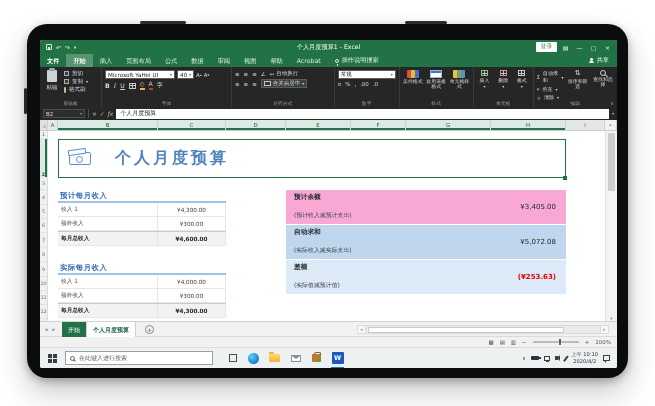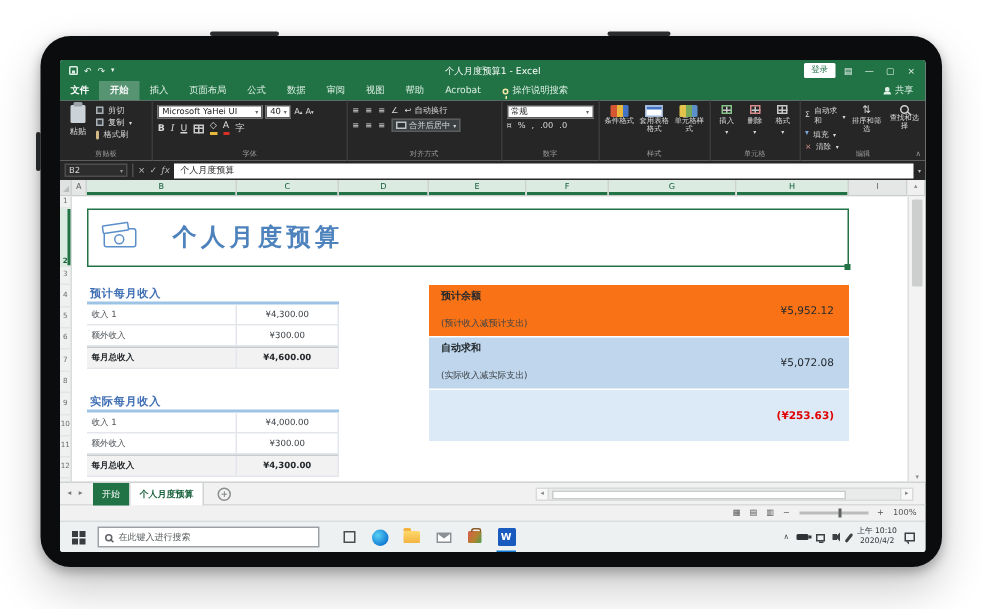--- a/index.html
+++ b/index.html
@@ -86,21 +86,21 @@
   .bt-head{height:13px;display:flex;align-items:center;padding-left:2px;font-size:7.4px;font-weight:bold;
            color:#3f6fb5;border-bottom:2px solid #9dc3e5;letter-spacing:.5px}
   .bt-row{height:14px;display:flex;align-items:stretch;border-bottom:1px solid #e3e7ec;border-right:1px solid #e3e7ec}
   .bt-label{flex:1;display:flex;align-items:center;padding-left:3px;font-size:5.7px;color:#4a4f54}
   .bt-val{width:68px;border-left:1px solid #e3e7ec;display:flex;align-items:center;justify-content:center;
           font-size:5.7px;color:#3a3f44}
   .bt-row.total{background:#f2f2f2;border-top:1px solid #c5cbd1;height:15px}
   .bt-row.total .bt-label,.bt-row.total .bt-val{font-weight:bold;color:#24282c}
   .sumwrap{position:absolute;left:238px;top:59px;width:280px}
   .sumrow{height:34px;margin-bottom:1px;display:flex;align-items:center;padding:0 10px 0 8px}
-  .s0{background:#f97316}.s1{background:#bfd6ec}.s2{background:#dce9f6}
+  .s0{background:#f9a8d4}.s1{background:#bfd6ec}.s2{background:#dce9f6}
   .sum-label{font-size:6.7px;font-weight:bold;color:#23282d;line-height:1.3}
   .sum-sub{font-size:5.9px;color:#3c4247}
   .sum-val{margin-left:auto;font-size:7px;color:#23282d}
   .sum-val.neg{color:#e00000;font-weight:bold}
   .vscroll{position:absolute;right:0;top:0;bottom:0;width:12px;background:#f2f3f2;border-left:1px solid #dfe1e0}
   .vthumb{position:absolute;left:2px;top:2px;width:7px;height:58px;background:#cdcfce;border-radius:1px}
   .varrow{position:absolute;left:0;right:0;bottom:0;text-align:center;font-size:4.5px;color:#8b8f8d}
   
   .stabs{height:15px;background:#f0f1f0;border-top:1px solid #cfd3d1;display:flex;align-items:center;position:relative;font-size:6px}
   .snav{color:#777;font-size:5px;margin-left:5px}
@@ -446,28 +446,30 @@
         <div class="bt-row total">
           <span class="bt-label">每月总收入</span>
           <span class="bt-val">¥4,600.00</span>
         </div>
       </div>
 
       <div class="sumwrap">
         <div class="sumrow s0">
           <span><span class="sum-label" style="display:block">预计余额</span>
           <span class="sum-sub">(预计收入减预计支出)</span></span>
-          <span class="sum-val">¥5,952.12</span>
+          <span class="sum-val">¥3,405.00</span>
         </div>
         <div class="sumrow s1">
           <span><span class="sum-label" style="display:block">自动求和</span>
           <span class="sum-sub">(实际收入减实际支出)</span></span>
           <span class="sum-val">¥5,072.08</span>
         </div>
         <div class="sumrow s2">
+          <span><span class="sum-label" style="display:block">差额</span>
+          <span class="sum-sub">(实际值减预计值)</span></span>
           <span class="sum-val neg">(¥253.63)</span>
         </div>
       </div>
 
       <div class="vscroll">
         <span class="vthumb"></span>
         <span class="varrow">▾</span>
       </div>
     </div>
   </div>

